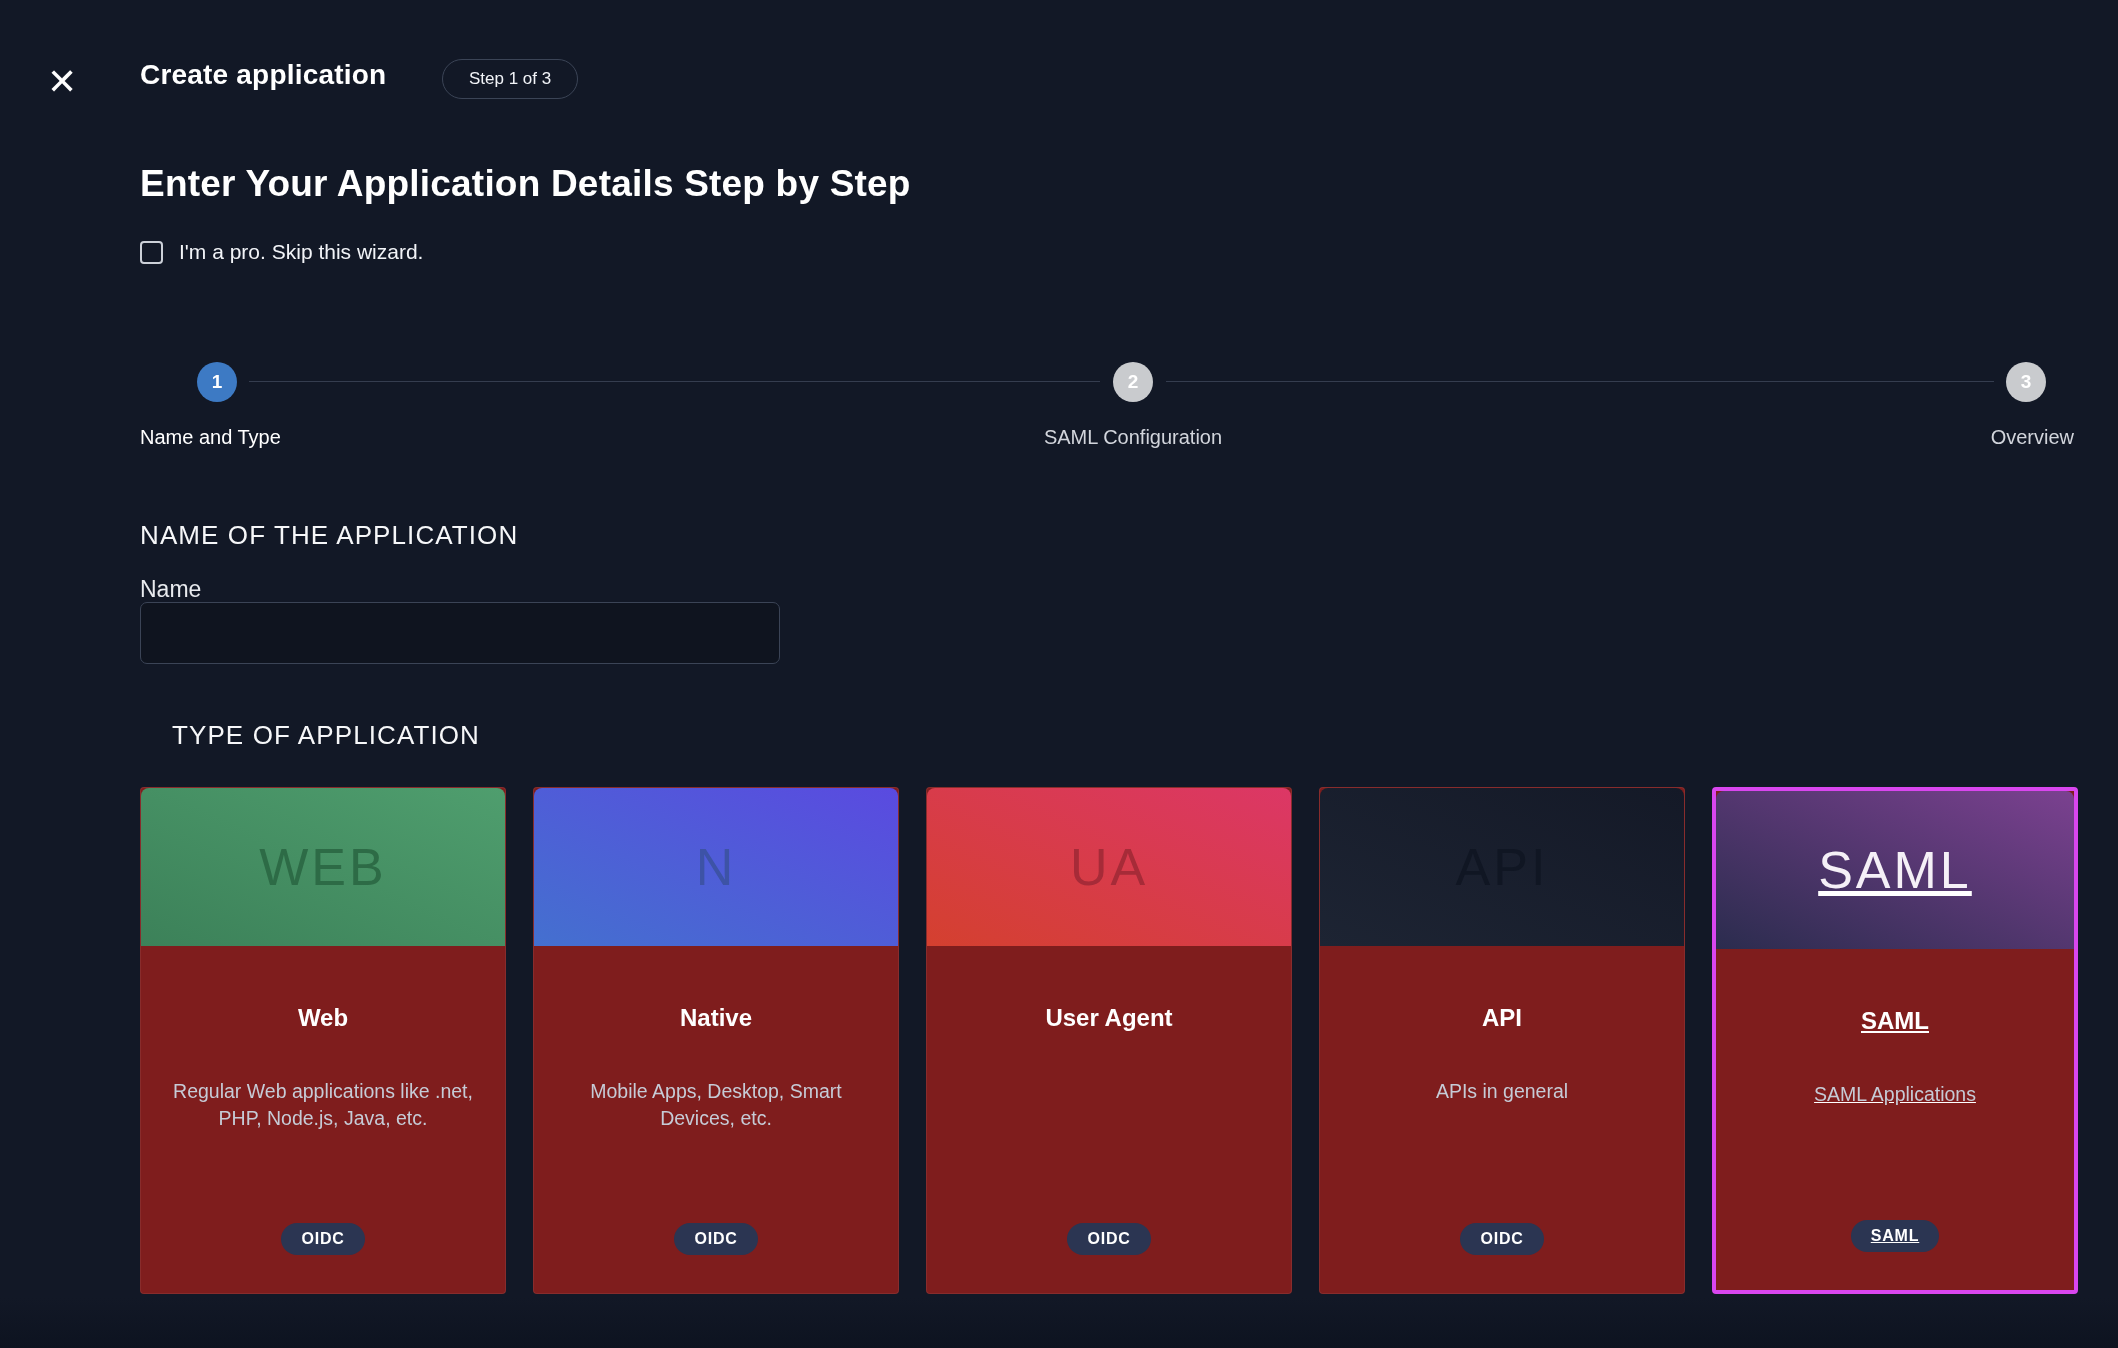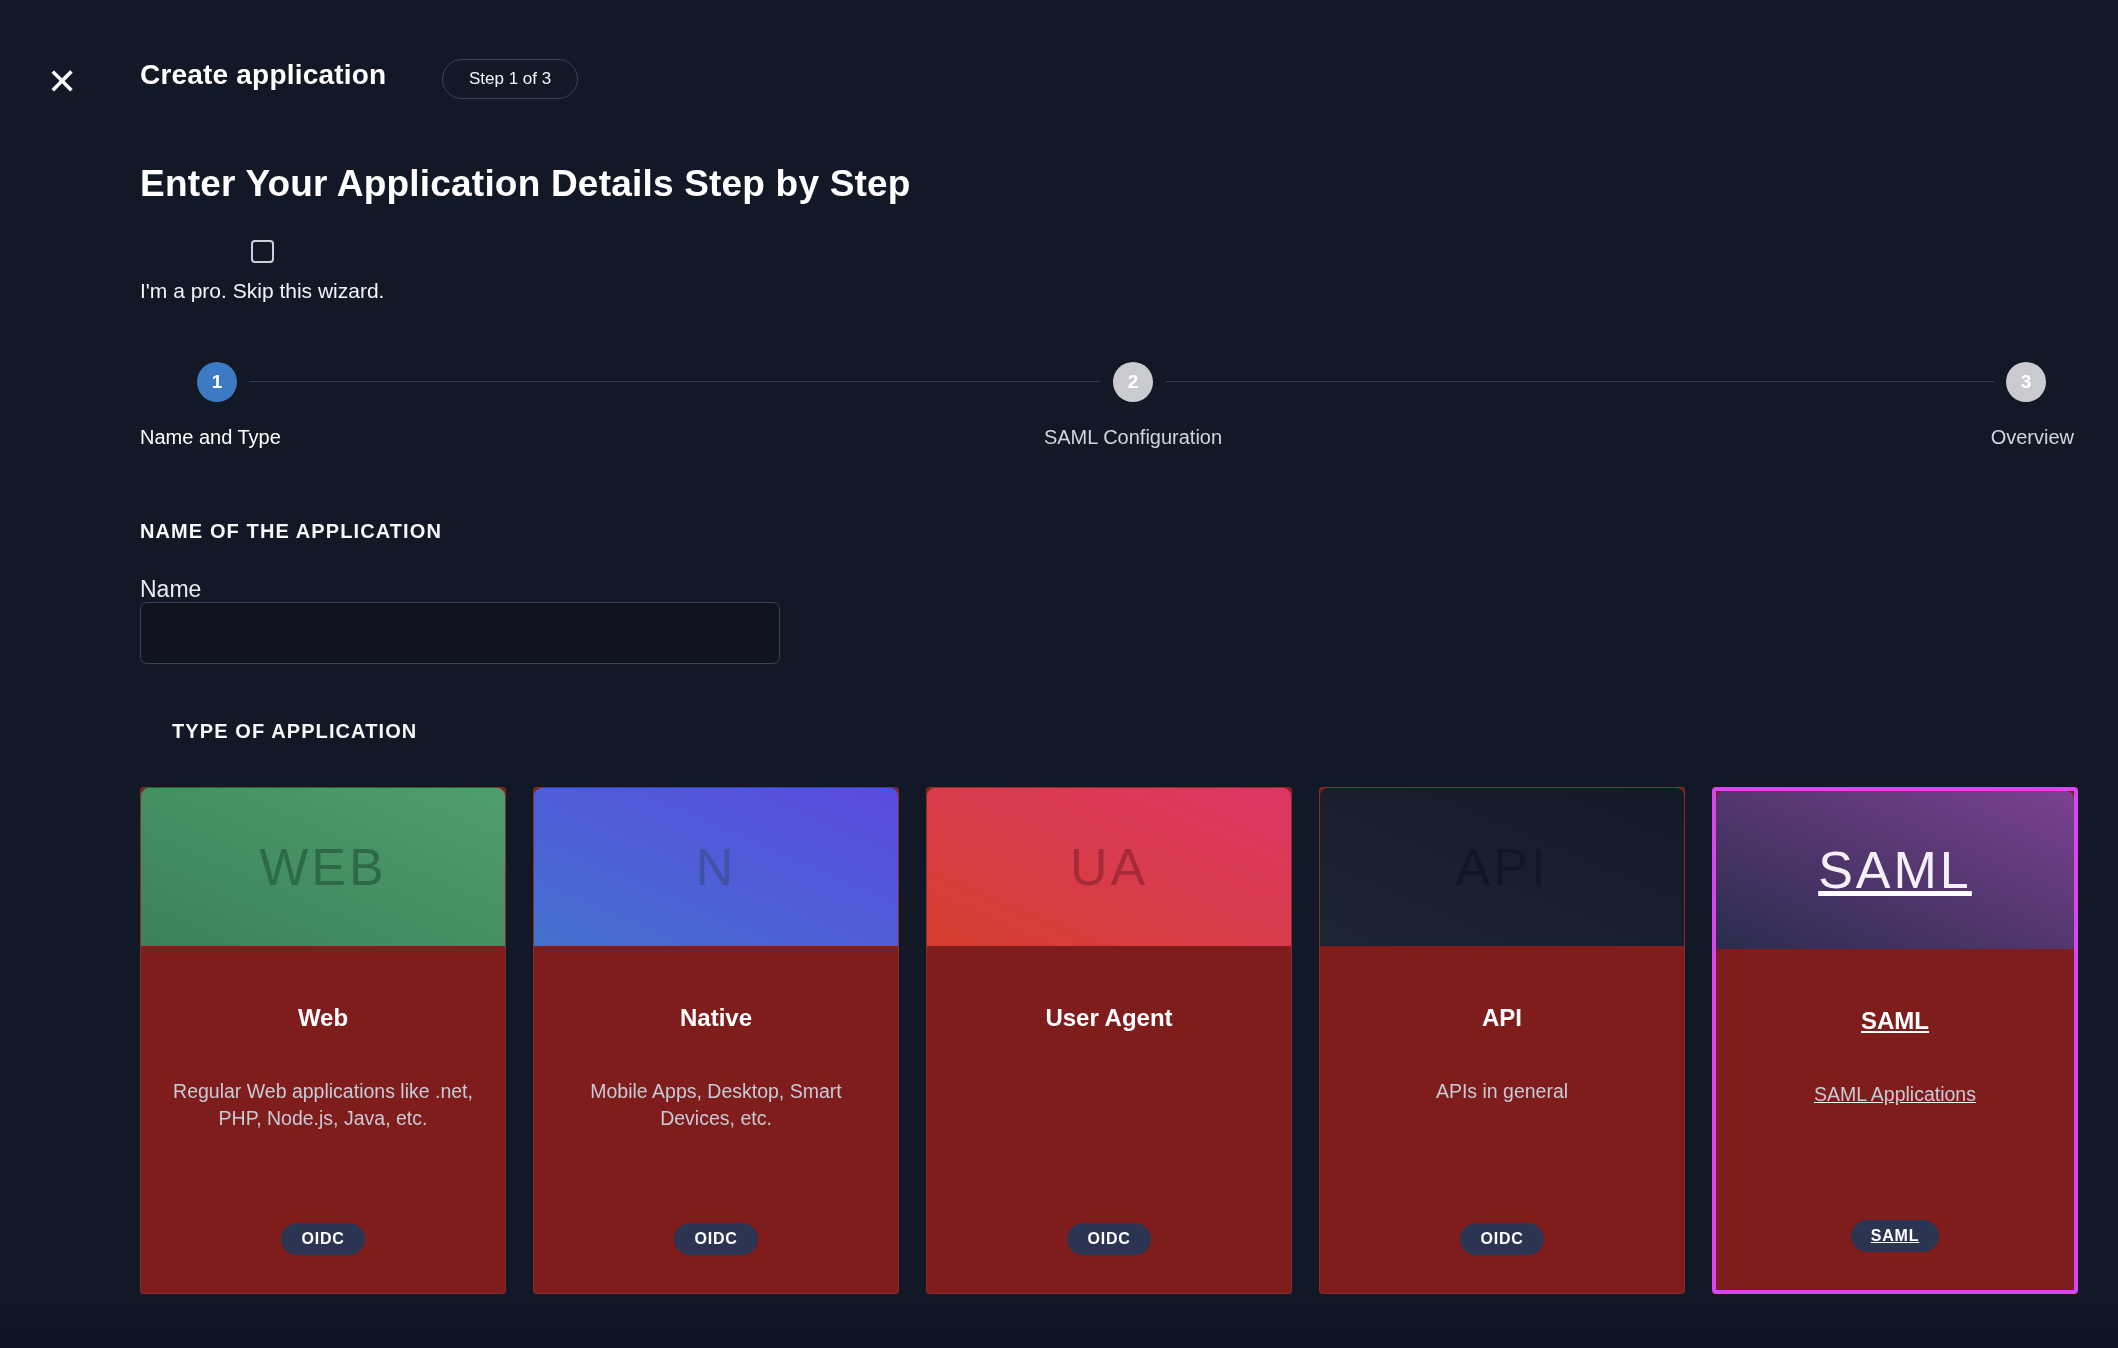--- a/index.html
+++ b/index.html
@@ -26,42 +26,42 @@
     border:1px solid #3b4456;border-radius:22px;
     display:flex;align-items:center;font-size:17px;color:#f2f4f8;
     box-sizing:border-box;
   }
 
   
   .main-heading{
     left:140px;top:163px;font-size:37px;font-weight:700;letter-spacing:.2px;
   }
   .skip-row{
-    left:140px;top:240px;display:flex;align-items:center;gap:16px;cursor:pointer;flex-direction:column;
+    left:140px;top:240px;display:flex;align-items:center;gap:16px;cursor:pointer;
   }
   .checkbox{
     width:23px;height:23px;border:2px solid #ccd0d8;border-radius:4px;
     background:transparent;box-sizing:border-box;
   }
   .skip-label{font-size:21px;color:#f2f4f8;}
 
   
   .stepper{left:0;top:360px;width:2118px;height:110px;}
   .step-line{position:absolute;top:21px;height:1px;background:#353d4f;}
   .step-circle{
     position:absolute;top:2px;width:40px;height:40px;border-radius:50%;
     display:flex;align-items:center;justify-content:center;
     font-size:19px;font-weight:700;color:#ffffff;cursor:pointer;
   }
   .step-label{position:absolute;top:66px;font-size:20px;color:#d2d5dc;cursor:pointer;}
   .step-label.active{color:#ffffff;}
 
   
   .section-title{
-    left:140px;font-size:20px;font-weight:700;letter-spacing:1.1px;color:#f6f7f9;
+    left:140px;font-size:26px;font-weight:400;letter-spacing:1.1px;color:#f6f7f9;
   }
   .field-label{left:140px;top:576px;font-size:23px;color:#e9ebef;}
   .name-input{
     left:140px;top:602px;width:640px;height:62px;box-sizing:border-box;
     background:#0f141f;border:1px solid #3b4456;border-radius:7px;
     color:#ffffff;font-size:19px;padding:0 18px;outline:none;
     font-family:"Liberation Sans", sans-serif;
   }
 
   

